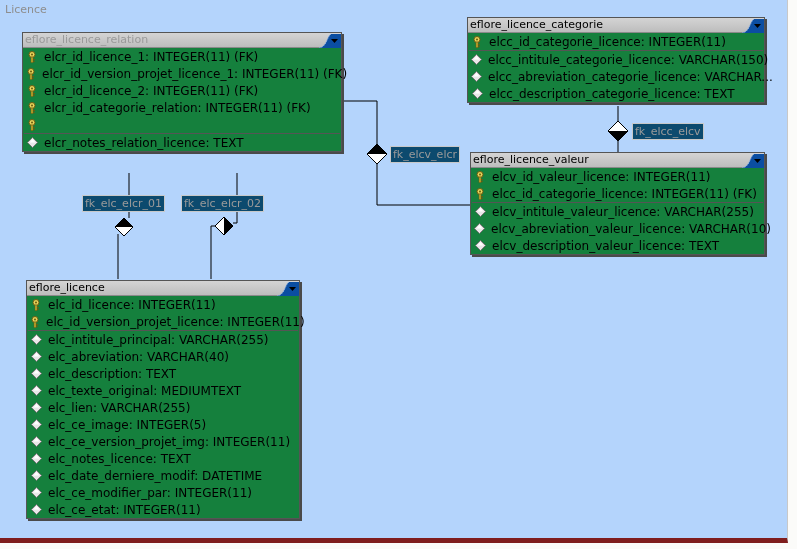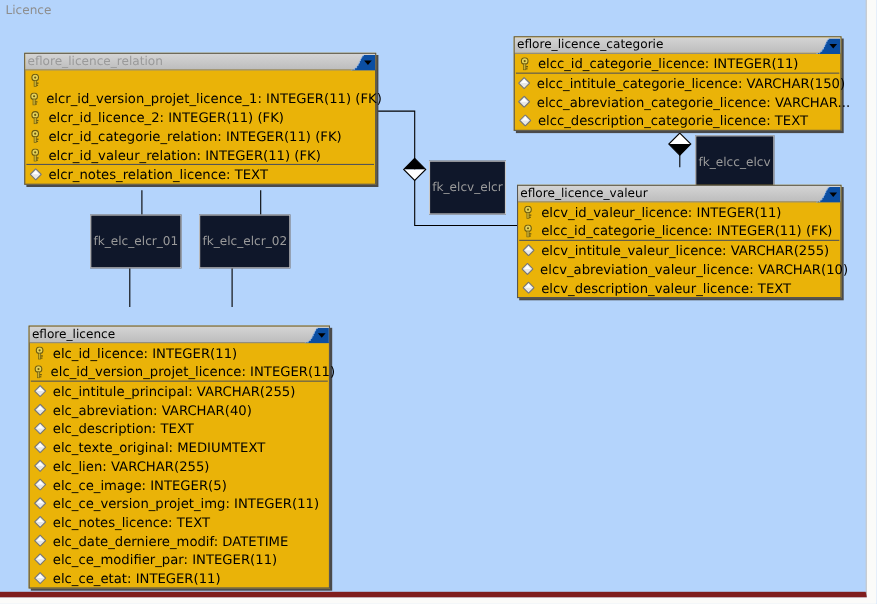--- a/index.html
+++ b/index.html
@@ -1,28 +1,28 @@
 <!DOCTYPE html>
 <html><head>
 <meta charset="utf-8">
 <style>
   html, body { margin:0; padding:0; }
   body { width:797px; height:549px; background:#fbfbf9; position:relative; overflow:hidden; font-family:"DejaVu Sans", sans-serif; }
   #canvas { position:absolute; left:0; top:0; width:787px; height:538px; background:#b4d4fc; border-right:1px solid #c8c8c8; border-bottom:5px solid #7f1d1d; }
   #diagram-title { position:absolute; left:5px; top:3px; font-size:11px; color:#8e8e8e; }
   svg#links { position:absolute; left:0; top:0; width:787px; height:538px; }
-  .tbl { position:absolute; background:#eab308; border:1px solid #555; box-shadow:2px 2px 0 #4a4a4a;margin-top:16px; }
+  .tbl { position:absolute; background:#15803d; border:1px solid #555; box-shadow:2px 2px 0 #4a4a4a; }
   .tbl-head { position:relative; height:14px; background:linear-gradient(#d4d4d4,#bdbdbd); border-bottom:1px solid #8a8a8a; }
   .tbl-title { position:absolute; left:2px; top:0; font-size:11px; line-height:14px; color:#000; white-space:nowrap; }
   .tbl-title.dim { color:#9a9a9a; }
   .tbl-menu { position:absolute; right:0; top:0; width:26px; height:14px; cursor:pointer; }
   .row { height:17px; display:flex; align-items:center; font-size:12px; color:#000; white-space:nowrap; padding-left:3px; }
   .row .ico { width:12px; height:12px; margin-right:6px; display:inline-flex; align-items:center; justify-content:center; }
   .sep { border-top:1px solid #555; margin:0 1px; }
-  .lbl { position:absolute; background:#0f172a; border:1px solid #c8c8c8; font-size:11px; color:#9a9a9a; padding:16px 2px; line-height:15px; white-space:nowrap; }
+  .lbl { position:absolute; background:#0c4a6e; border:1px solid #c8c8c8; font-size:11px; color:#9a9a9a; padding:0 2px; line-height:15px; white-space:nowrap; }
 </style>
 </head>
 <body>
 
 <div id="canvas">
   <div id="diagram-title">Licence</div>
 
   <svg id="links">
 
     <polyline points="343,101 377,101 377,205 471,205" fill="none" stroke="#000" stroke-width="1"></polyline>
@@ -73,20 +73,21 @@
       <div class="row">
         <span class="ico">
           <svg width="10" height="12" viewBox="0 0 10 12">
             <circle cx="5" cy="3.5" r="3" fill="#e6d35a" stroke="#6b5a10" stroke-width="1"></circle>
             <circle cx="5" cy="3.5" r="1" fill="#6b5a10"></circle>
             <rect x="4" y="6" width="2" height="5.5" fill="#c9b033" stroke="#6b5a10" stroke-width="0.6"></rect>
             <rect x="6" y="8" width="2" height="1.2" fill="#6b5a10"></rect>
             <rect x="6" y="10" width="1.6" height="1.1" fill="#6b5a10"></rect>
           </svg>
         </span>
+        <span>elcr_id_licence_1: INTEGER(11) (FK)</span>
       </div>
       <div class="row">
         <span class="ico">
           <svg width="10" height="12" viewBox="0 0 10 12">
             <circle cx="5" cy="3.5" r="3" fill="#e6d35a" stroke="#6b5a10" stroke-width="1"></circle>
             <circle cx="5" cy="3.5" r="1" fill="#6b5a10"></circle>
             <rect x="4" y="6" width="2" height="5.5" fill="#c9b033" stroke="#6b5a10" stroke-width="0.6"></rect>
             <rect x="6" y="8" width="2" height="1.2" fill="#6b5a10"></rect>
             <rect x="6" y="10" width="1.6" height="1.1" fill="#6b5a10"></rect>
           </svg>
@@ -120,21 +121,20 @@
       <div class="row">
         <span class="ico">
           <svg width="10" height="12" viewBox="0 0 10 12">
             <circle cx="5" cy="3.5" r="3" fill="#e6d35a" stroke="#6b5a10" stroke-width="1"></circle>
             <circle cx="5" cy="3.5" r="1" fill="#6b5a10"></circle>
             <rect x="4" y="6" width="2" height="5.5" fill="#c9b033" stroke="#6b5a10" stroke-width="0.6"></rect>
             <rect x="6" y="8" width="2" height="1.2" fill="#6b5a10"></rect>
             <rect x="6" y="10" width="1.6" height="1.1" fill="#6b5a10"></rect>
           </svg>
         </span>
-        <span>elcr_id_valeur_relation: INTEGER(11) (FK)</span>
       </div>
       <div class="sep"></div>
       <div class="row">
         <span class="ico">
           <svg width="11" height="11" viewBox="0 0 11 11">
             <polygon points="5.5,0.5 10.5,5.5 5.5,10.5 0.5,5.5" fill="#e8e8e8" stroke="#777" stroke-width="1"></polygon>
             <polygon points="5.5,2 8.5,5.5 5.5,5.5 2.5,5.5" fill="#fff"></polygon>
           </svg>
         </span>
         <span>elcr_notes_relation_licence: TEXT</span>

